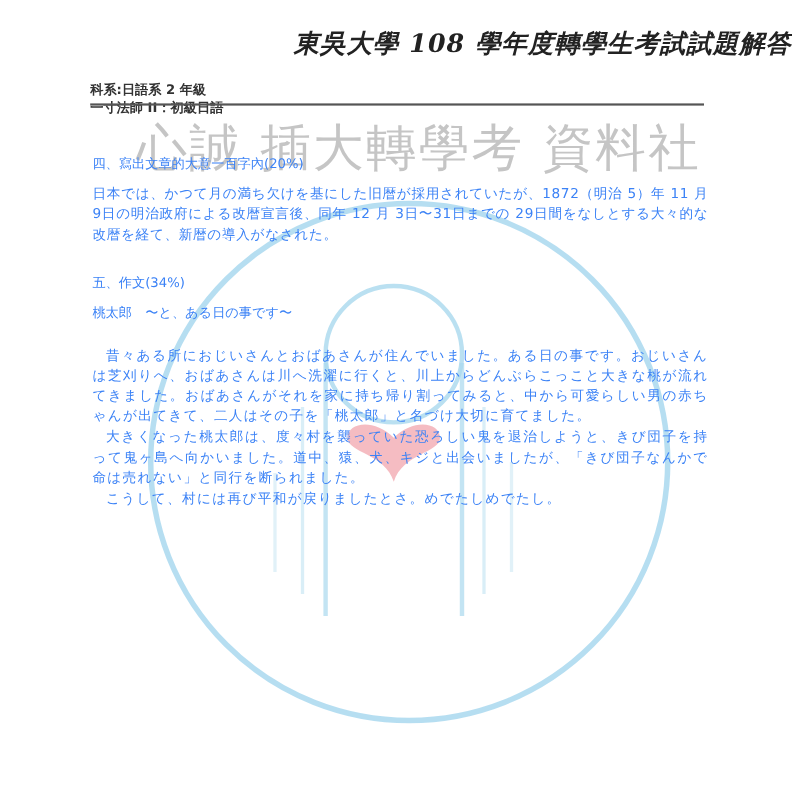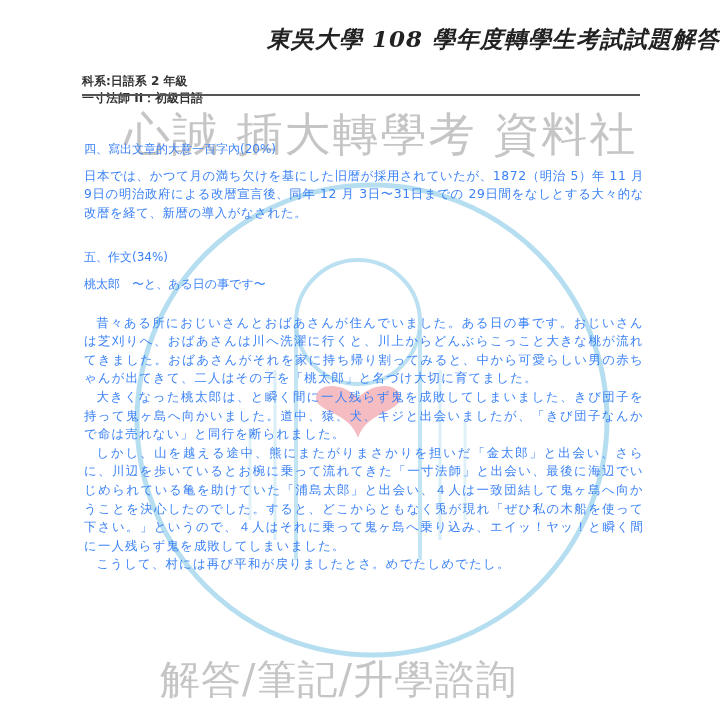--- a/index.html
+++ b/index.html
@@ -117,21 +117,20 @@
     <circle cx="358" cy="322" r="62" fill="none" stroke="#a9d8ee" stroke-width="4" opacity="0.8"></circle>
 
     <path d="M296 330 L296 560 M420 330 L420 560" fill="none" stroke="#a9d8ee" stroke-width="4" opacity="0.7"></path>
     <path d="M275 370 L275 540 M440 370 L440 540" fill="none" stroke="#bfe2f2" stroke-width="3" opacity="0.6"></path>
     <path d="M250 430 L250 520 M465 420 L465 520" fill="none" stroke="#cde8f4" stroke-width="3" opacity="0.6"></path>
 
     <path d="M358 438 C350 412 316 412 316 398 C316 384 340 380 358 398 C376 380 400 384 400 398 C400 412 366 412 358 438 Z" fill="#f2a6ae" opacity="0.75"></path>
   </svg>
 
   <div class="wm-top">心誠 插大轉學考 資料社</div>
-  <div class="wm-bottom">解答/筆記/升學諮詢</div>
 
   <div class="title">東吳大學 108 學年度轉學生考試試題解答</div>
 
   <div class="meta">
     <div>科系:日語系 2 年級</div>
     <div>一寸法師 II：初級日語</div>
   </div>
 
   <div class="rule"></div>
 
@@ -144,19 +143,18 @@
     </div>
 
     <div style="height:26px"></div>
 
     <div class="story">
       <p class="section-head">五、作文(34%)</p>
       <div style="height:8px"></div>
       <p class="section-head">桃太郎　〜と、ある日の事です〜</p>
       <div style="height:20px"></div>
       <p class="para">昔々ある所におじいさんとおばあさんが住んでいました。ある日の事です。おじいさんは芝刈りへ、おばあさんは川へ洗濯に行くと、川上からどんぶらこっこと大きな桃が流れてきました。おばあさんがそれを家に持ち帰り割ってみると、中から可愛らしい男の赤ちゃんが出てきて、二人はその子を「桃太郎」と名づけ大切に育てました。</p>
-      <p class="para">大きくなった桃太郎は、と瞬く間に一人残らず鬼を成敗してしまいました、きび団子を持って鬼ヶ島へ向かいました。道中、猿、犬、キジと出会いましたが、「きび団子なんかで命は売れない」と同行を断られました。</p>
-      <p class="para">しかし、山を越える途中、熊にまたがりまさかりを担いだ「金太郎」と出会い、さらに、川辺を歩いているとお椀に乗って流れてきた「一寸法師」と出会い、最後に海辺でいじめられている亀を助けていた「浦島太郎」と出会い、４人は一致団結して鬼ヶ島へ向かうことを決心したのでした。すると、どこからともなく兎が現れ「ぜひ私の木船を使って下さい。」というので、４人はそれに乗って鬼ヶ島へ乗り込み、エイッ！ヤッ！と瞬く間に一人残らず鬼を成敗してしまいました。</p>
+      <p class="para">大きくなった桃太郎は、度々村を襲っていた恐ろしい鬼を退治しようと、きび団子を持って鬼ヶ島へ向かいました。道中、猿、犬、キジと出会いましたが、「きび団子なんかで命は売れない」と同行を断られました。</p>
       <p class="para">こうして、村には再び平和が戻りましたとさ。めでたしめでたし。</p>
     </div>
 
   </div>
 </div>
 
 </body></html>

